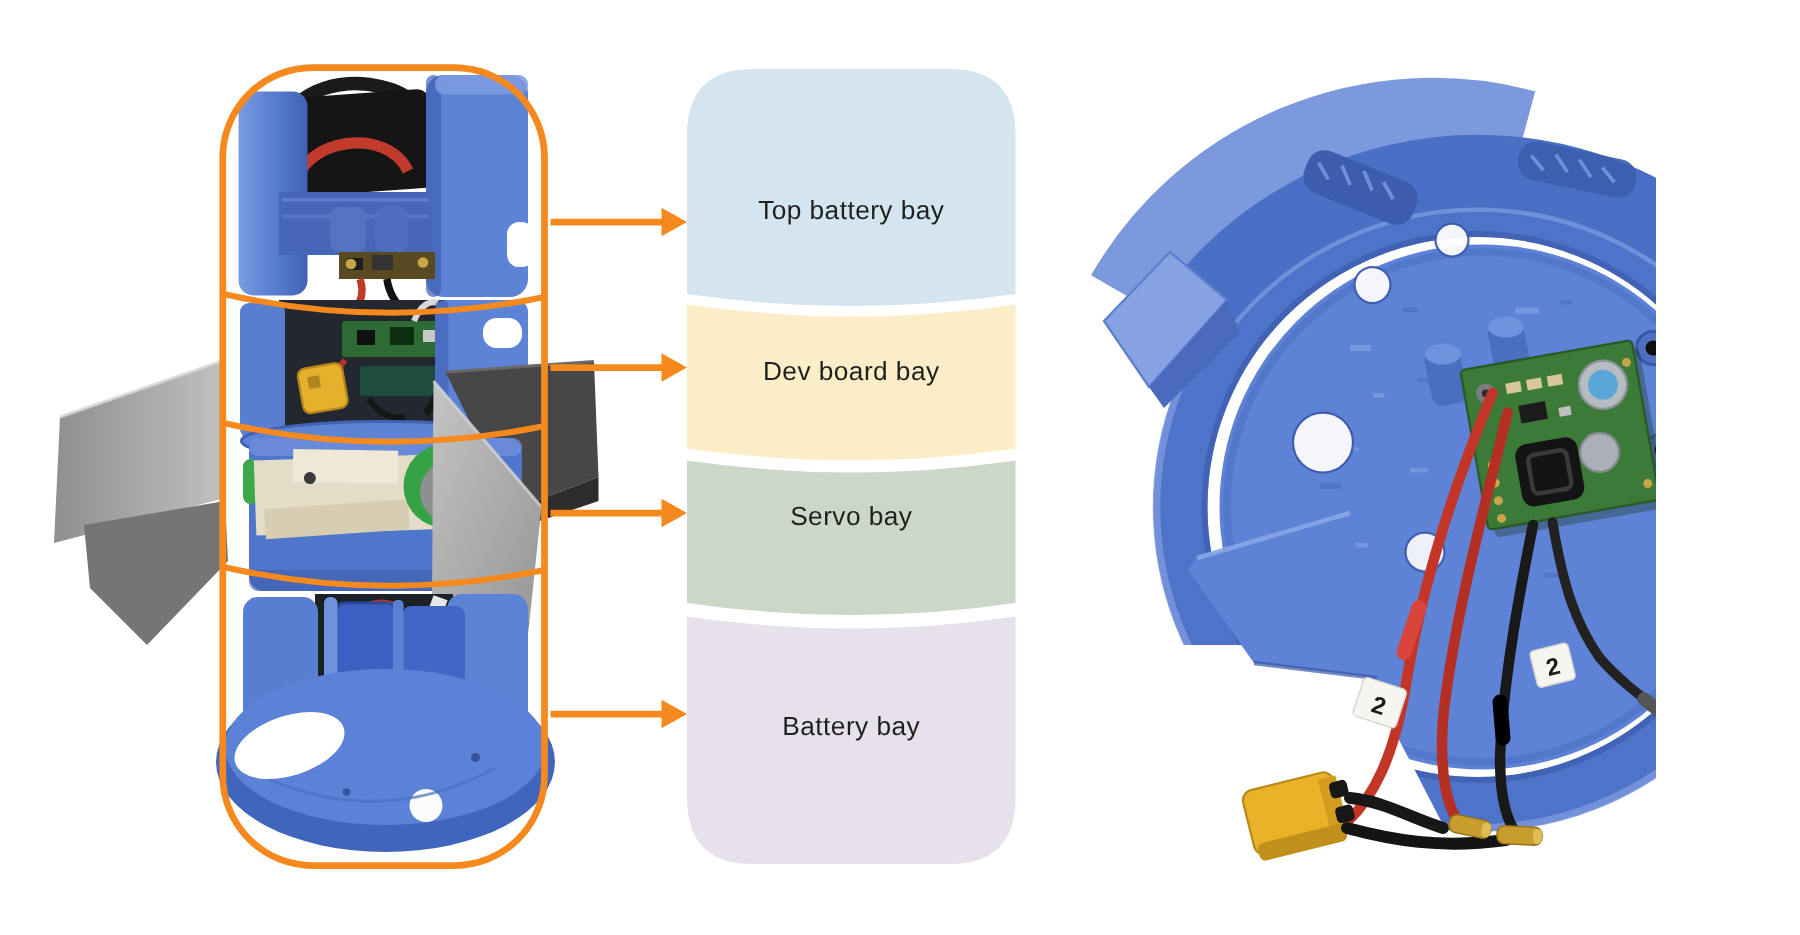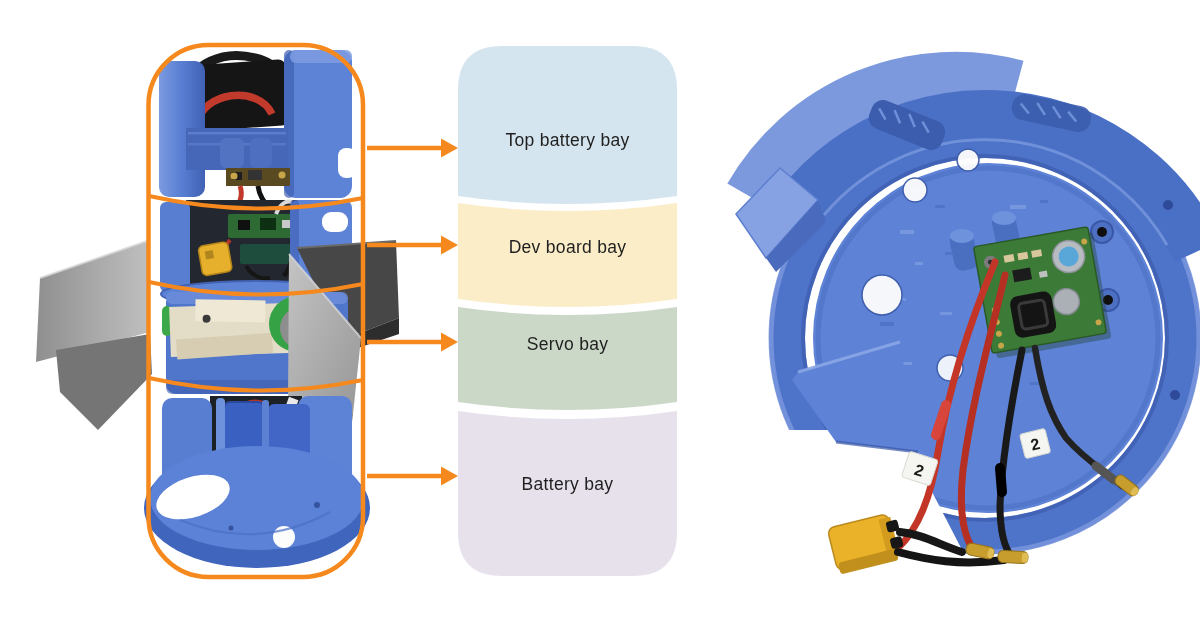--- a/index.html
+++ b/index.html
@@ -1,16 +1,16 @@
 <!DOCTYPE html>
 <html><head>
 <meta charset="utf-8">
 <style>
   html,body{margin:0;padding:0;background:#ffffff;}
-  .canvas{position:relative;width:1200px;height:623px;background:#ffffff;overflow:hidden;}
+  .canvas{position:relative;width:1104px;height:623px;background:#ffffff;overflow:hidden;}
   svg{display:block;}
   text{font-family:"Liberation Sans", sans-serif;}
   .bay-label{font-size:17.5px;font-weight:500;letter-spacing:.3px;text-anchor:middle;}
   .tag-label{font-size:16px;font-weight:700;text-anchor:middle;fill:#1a1a1a;}
   .oline{fill:none;stroke-linecap:round;}
 </style>
 </head>
 <body>
 
 <div class="canvas">

